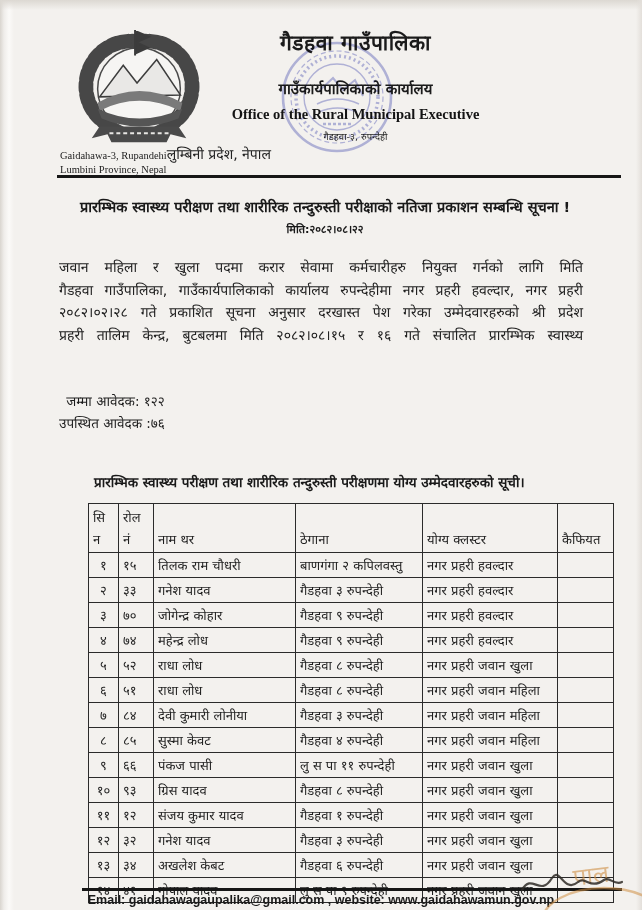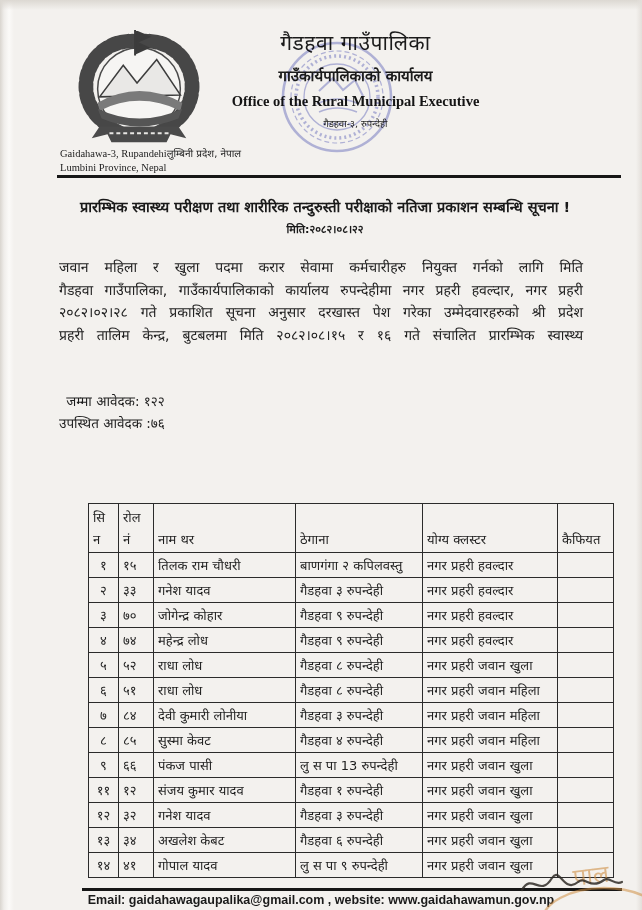--- a/index.html
+++ b/index.html
@@ -12,29 +12,29 @@
   .edge-left{position:absolute;left:0;top:0;width:14px;height:910px;
     background:linear-gradient(90deg,#d9d5cf 0,#efedea 4px,#fbfaf8 9px,rgba(243,241,238,0) 14px);}
   .edge-top{position:absolute;left:0;top:0;width:642px;height:10px;
     background:linear-gradient(180deg,#dcd8d2 0,rgba(243,241,238,0) 10px);}
   .edge-right{position:absolute;right:0;top:0;width:6px;height:910px;
     background:linear-gradient(270deg,#e3dfda 0,rgba(243,241,238,0) 6px);}
 
   
   .logo{position:absolute;left:70px;top:26px;width:138px;height:128px;}
   .head-block{position:absolute;left:168px;top:28px;width:375px;text-align:center;}
-  .title-np{font-size:21px;font-weight:400;letter-spacing:.5px;color:#1b1b1b;margin-bottom:9px;}
+  .title-np{font-size:21px;font-weight:700;letter-spacing:.5px;color:#1b1b1b;margin-bottom:22px;}
   .title-en{font-family:"Liberation Serif",serif;font-size:21px;font-weight:bold;color:#141414;margin-bottom:10px;}
   .office-np{font-size:15px;font-weight:bold;color:#1b1b1b;margin-bottom:8px;}
   .office-en{font-family:"Liberation Serif",serif;font-size:14.5px;font-weight:bold;color:#141414;margin-bottom:7px;}
   .addr-small{font-size:9.5px;color:#2a2a2a;}
   .seal{position:absolute;left:279px;top:36px;width:116px;height:122px;opacity:.42;mix-blend-mode:multiply;}
 
   .addr{position:absolute;left:60px;top:147px;font-family:"Liberation Serif",serif;font-size:10.5px;line-height:14px;color:#222;}
-  .addr .np{font-family:"DejaVu Sans",sans-serif;font-size:10px;}
+  .addr .np{font-family:"DejaVu Sans",sans-serif;font-size:14px;}
   .rule-top{position:absolute;left:57px;top:175px;width:564px;height:3px;background:#161616;}
 
   
   .notice-title{position:absolute;left:30px;top:196px;width:590px;text-align:center;font-size:14.5px;font-weight:bold;color:#191919;}
   .notice-date{position:absolute;left:30px;top:221px;width:590px;text-align:center;font-size:11px;font-weight:bold;color:#191919;}
   .body-text{position:absolute;left:59px;top:256px;width:524px;font-size:14px;color:#212121;}
   .body-line{height:22.5px;line-height:22.5px;white-space:nowrap;}
   .body-line.just{white-space:normal;text-align:justify;text-align-last:justify;}
   .stats{position:absolute;left:59px;top:390px;font-size:13.5px;font-weight:500;color:#1d1d1d;}
   .stats div{height:22.3px;line-height:22.3px;text-align:right;}
@@ -115,20 +115,21 @@
       <div class="body-line just">गैडहवा गाउँपालिका, गाउँकार्यपालिकाको कार्यालय रुपन्देहीमा नगर प्रहरी हवल्दार, नगर प्रहरी</div>
       <div class="body-line just">२०८२।०२।२८ गते प्रकाशित सूचना अनुसार दरखास्त पेश गरेका उम्मेदवारहरुको श्री प्रदेश</div>
       <div class="body-line just">प्रहरी तालिम केन्द्र, बुटबलमा मिति २०८२।०८।१५ र १६ गते संचालित प्रारम्भिक स्वास्थ्य</div>
     </div>
 
   <div class="stats">
     <div>जम्मा आवेदक: १२२</div>
     <div>उपस्थित आवेदक :७६</div>
   </div>
 
+  <div class="list-title">प्रारम्भिक स्वास्थ्य परीक्षण तथा शारीरिक तन्दुरुस्ती परीक्षणमा योग्य उम्मेदवारहरुको सूची।</div>
 
   <table class="result">
     <colgroup>
       <col style="width:30px">
         <col style="width:35px">
         <col style="width:142px">
       <col style="width:127px">
         <col style="width:135px">
         <col style="width:56px">
     </colgroup>
@@ -222,21 +223,29 @@
           <td class="c1">८५</td>
           <td class="c2">सुस्मा केवट</td>
           <td class="c3">गैडहवा ४ रुपन्देही</td>
           <td class="c4">नगर प्रहरी जवान महिला</td>
           <td class="c5"></td>
         </tr>
         <tr>
           <td class="c0">९</td>
           <td class="c1">६६</td>
           <td class="c2">पंकज पासी</td>
-          <td class="c3">लु स पा 13 रुपन्देही</td>
+          <td class="c3">लु स पा ११ रुपन्देही</td>
+          <td class="c4">नगर प्रहरी जवान खुला</td>
+          <td class="c5"></td>
+        </tr>
+        <tr>
+          <td class="c0">१०</td>
+          <td class="c1">९३</td>
+          <td class="c2">ग्रिस यादव</td>
+          <td class="c3">गैडहवा ८ रुपन्देही</td>
           <td class="c4">नगर प्रहरी जवान खुला</td>
           <td class="c5"></td>
         </tr>
         <tr>
           <td class="c0">११</td>
           <td class="c1">१२</td>
           <td class="c2">संजय कुमार यादव</td>
           <td class="c3">गैडहवा १ रुपन्देही</td>
           <td class="c4">नगर प्रहरी जवान खुला</td>
           <td class="c5"></td>

